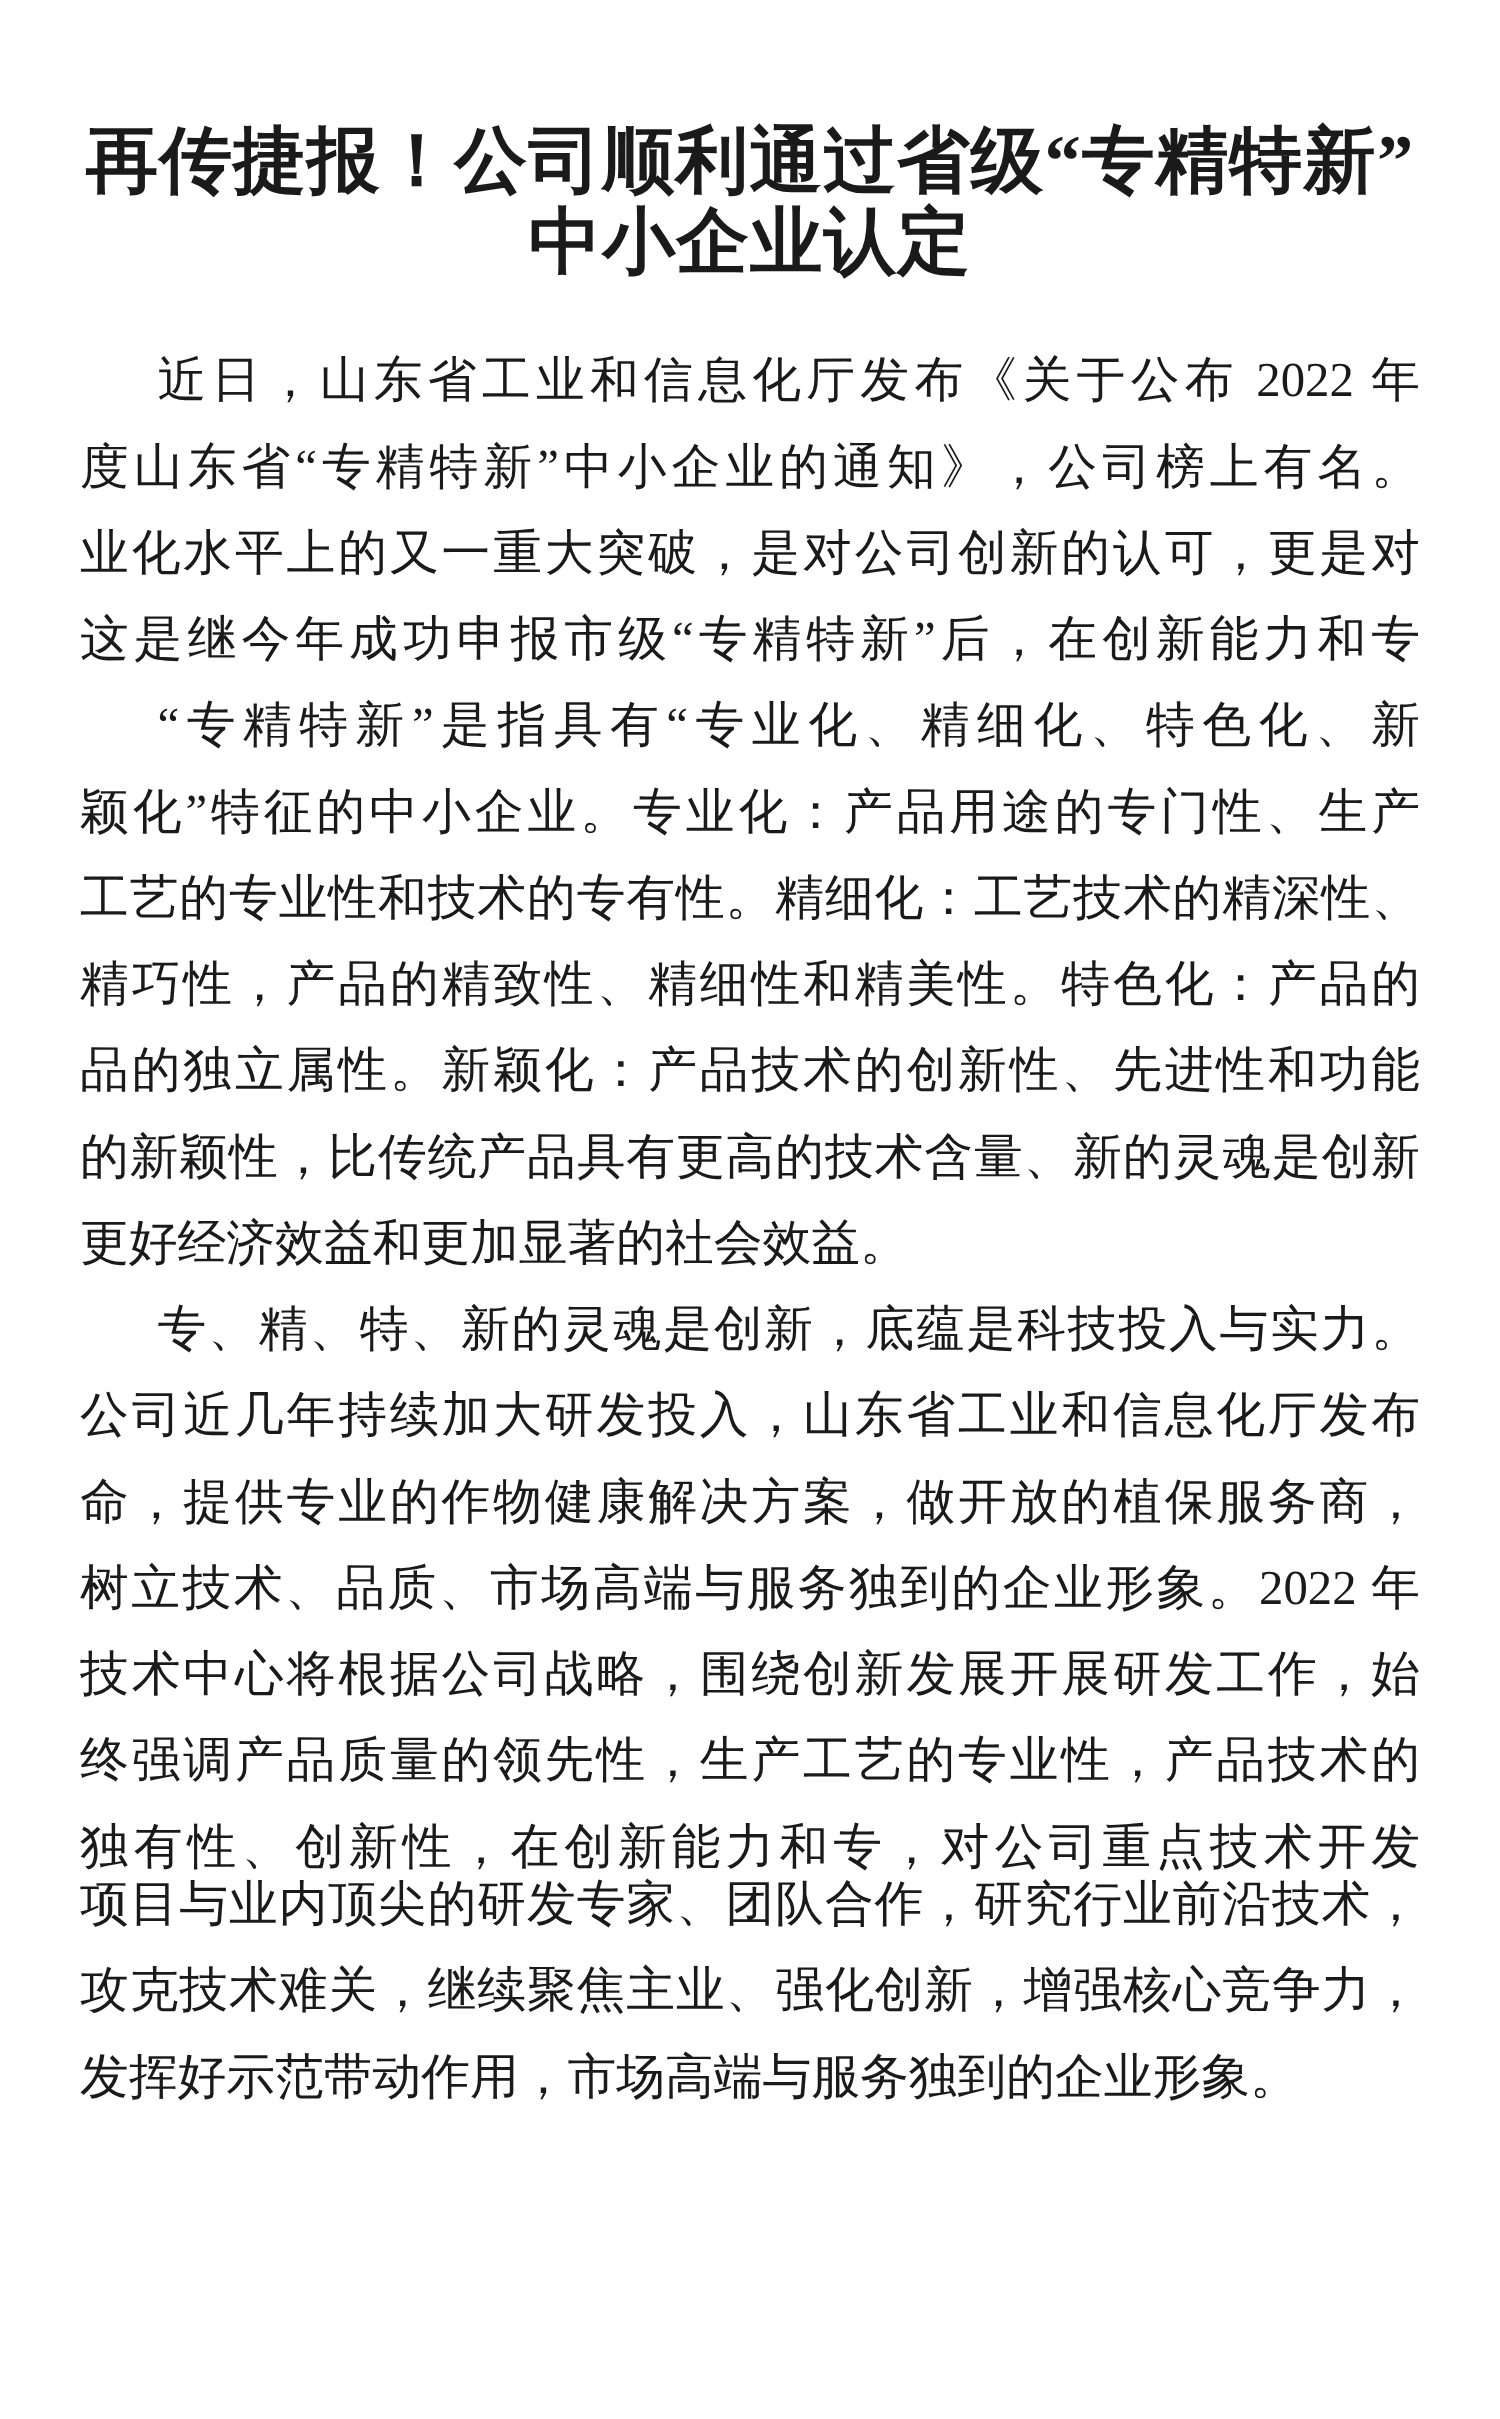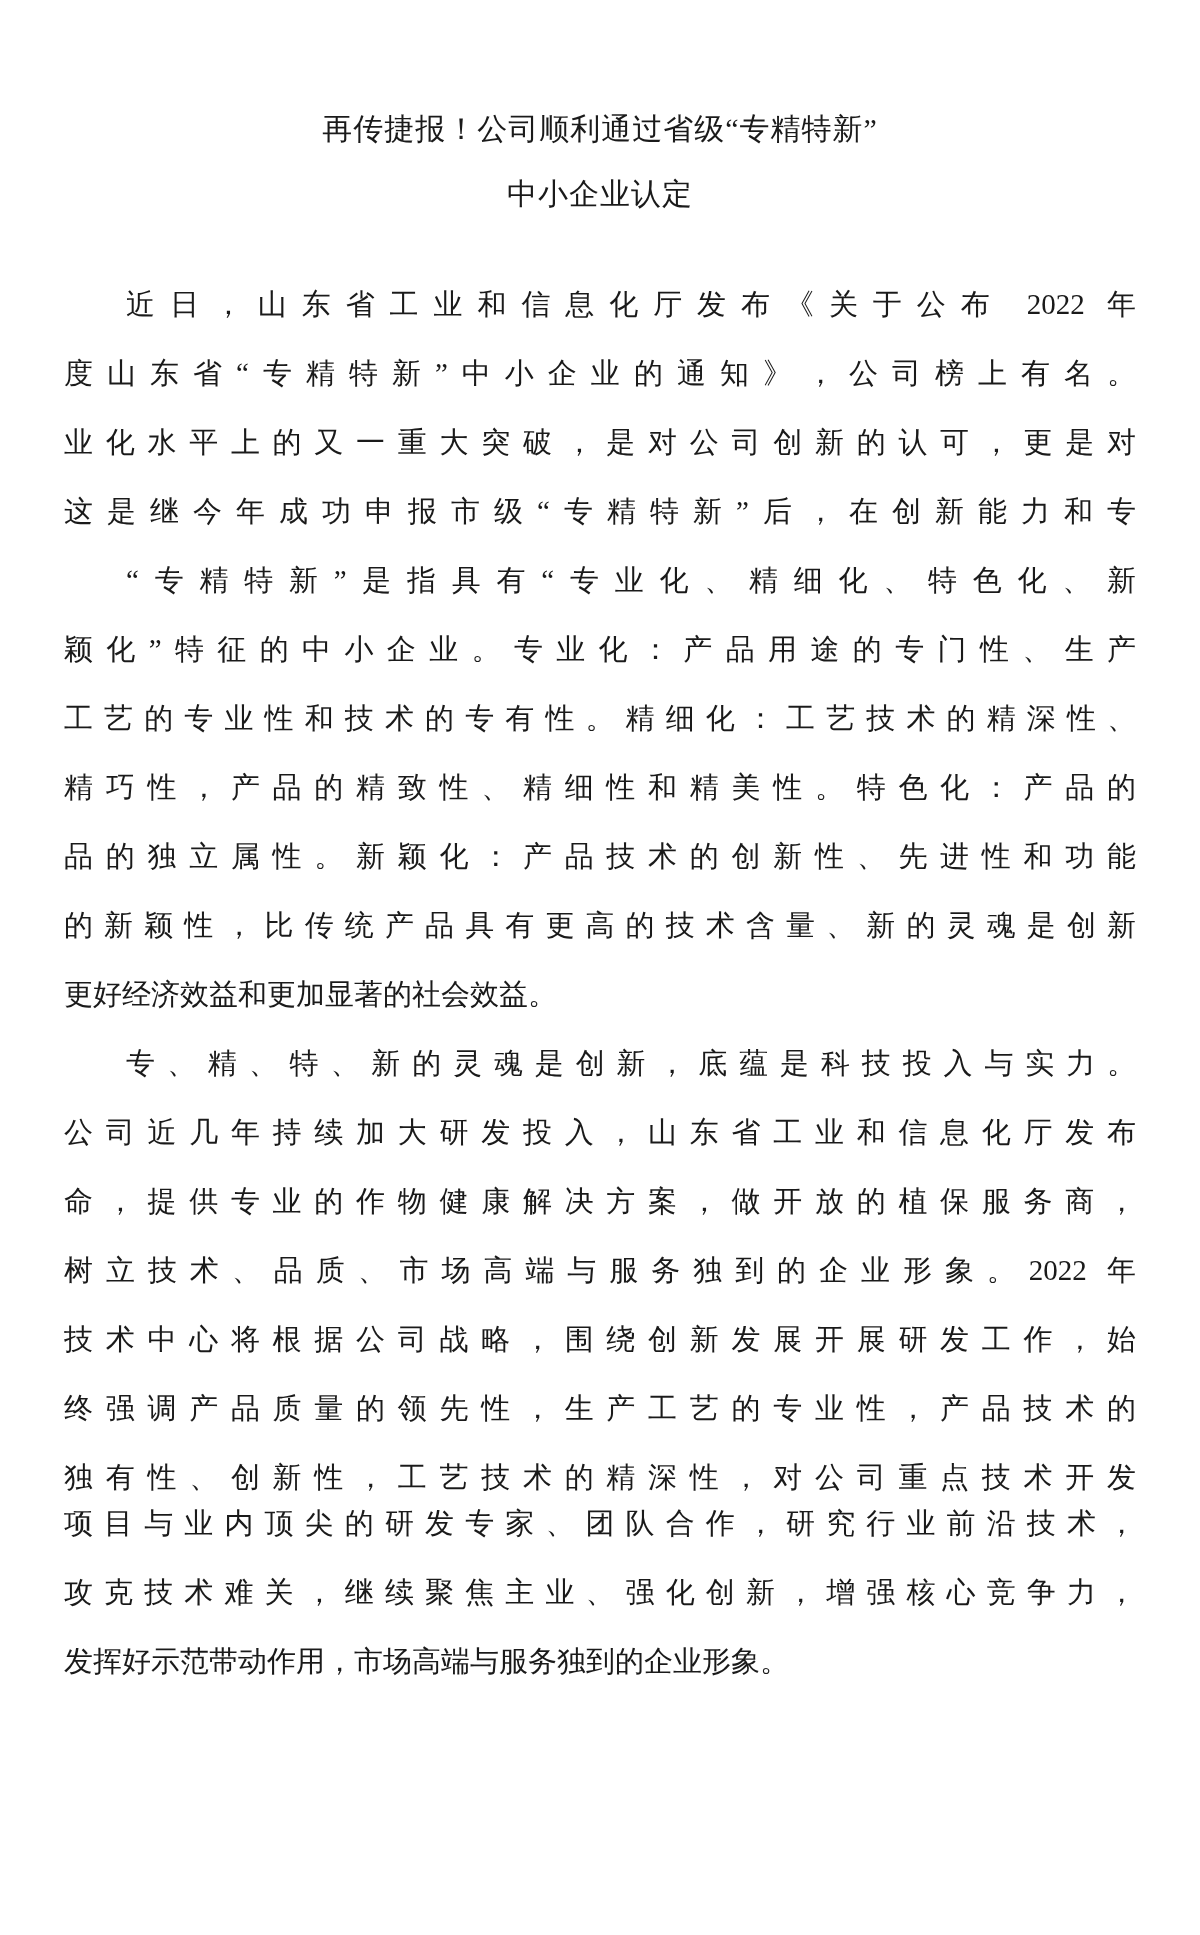--- a/index.html
+++ b/index.html
@@ -13,33 +13,33 @@
     height: 1935px;
     background: #ffffff;
     overflow: hidden;
     font-family: "Liberation Serif", "DejaVu Serif", serif;
     color: #1a1a1a;
   }
   .title {
     margin: 0 60px;
     padding-top: 96px;
     text-align: center;
-    font-size: 30px;
-    font-weight: 400;
+    font-size: 58px;
+    font-weight: 700;
     line-height: 65px;
     letter-spacing: 1px;
   }
   .title-line { display: block; }
   .doc-body {
     margin: 44px 64px 0 64px;
     width: 1072px;
   }
   .paragraph { margin: 0; }
   .line {
-    font-size: 29px;
+    font-size: 39px;
     height: 69px;
     line-height: 69px;
     white-space: normal;
     overflow: hidden;
   }
   .line.stretch {
     text-align: justify;
     text-align-last: justify;
     text-justify: inter-character;
   }
@@ -71,19 +71,19 @@
         <div class="line stretch">的新颖性，比传统产品具有更高的技术含量、新的灵魂是创新</div>
         <div class="line">更好经济效益和更加显著的社会效益。</div>
       </div>
       <div class="paragraph">
         <div class="line stretch indent">专、精、特、新的灵魂是创新，底蕴是科技投入与实力。</div>
         <div class="line stretch">公司近几年持续加大研发投入，山东省工业和信息化厅发布</div>
         <div class="line stretch">命，提供专业的作物健康解决方案，做开放的植保服务商，</div>
         <div class="line stretch">树立技术、品质、市场高端与服务独到的企业形象。2022 年</div>
         <div class="line stretch">技术中心将根据公司战略，围绕创新发展开展研发工作，始</div>
         <div class="line stretch">终强调产品质量的领先性，生产工艺的专业性，产品技术的</div>
-        <div class="line stretch">独有性、创新性，工艺技术的精深性，对公司重点技术开发</div>
+        <div class="line stretch">独有性、创新性，在创新能力和专，对公司重点技术开发</div>
         <div class="line stretch">项目与业内顶尖的研发专家、团队合作，研究行业前沿技术，</div>
         <div class="line stretch">攻克技术难关，继续聚焦主业、强化创新，增强核心竞争力，</div>
         <div class="line">发挥好示范带动作用，市场高端与服务独到的企业形象。</div>
       </div>
     </div>
 </div>
 
 </body></html>

